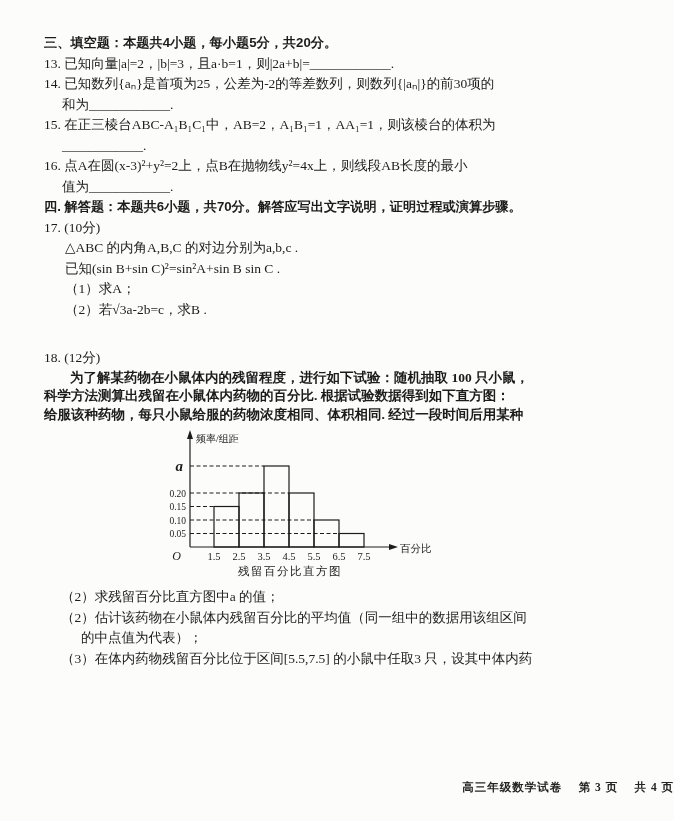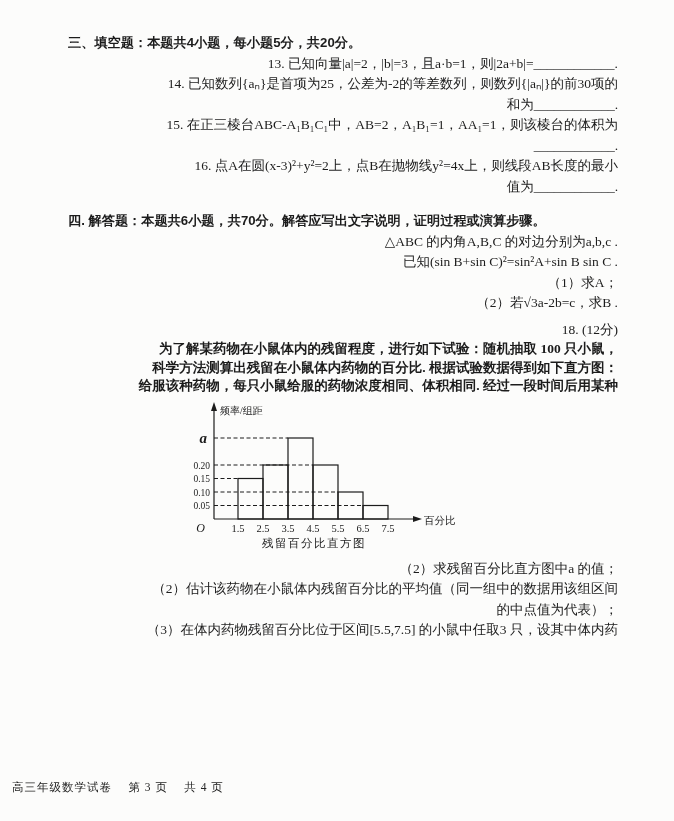--- a/index.html
+++ b/index.html
@@ -3,39 +3,39 @@
 <meta charset="utf-8">
 <style>
   html,body { margin:0; padding:0; }
   .page {
     width:674px; height:821px; position:relative;
     background:#fcfcfb; color:#1c1c1c;
     font-family:"Liberation Serif", serif;
     overflow:hidden;
     box-sizing:border-box;
   }
-  .content { padding:33px 56px 0 68px; font-size:13.5px; }
-  .line { line-height:20.5px; white-space:nowrap;text-align:right; }
+  .content { padding:33px 56px 0 44px; font-size:13.5px; }
+  .line { line-height:20.5px; white-space:nowrap; }
   .sec-heading {
     font-family:"Liberation Sans", sans-serif;
     font-weight:700; font-size:13.2px; line-height:20.5px; white-space:nowrap;
   }
-  .sec-heading.answers { margin-top:14px; }
+  .sec-heading.answers { margin-top:0; }
   .indent-1 { padding-left:18px; }   
   .indent-2 { padding-left:21px; }   
   .indent-3 { padding-left:17px; }   
   .indent-4 { padding-left:37px; }   
   .first-indent { text-indent:26px; }
-  .q18 { margin-top:6px; }
+  .q18 { margin-top:28px; }
   .q18 .para { line-height:18.5px;font-weight:bold; }
   .figure { margin:5px 0 2px 106px; }
   .footer {
     position:absolute; left:12px; right:0; bottom:26px;
-    text-align:left; font-size:11.5px; color:#242424;
-    font-family:"Liberation Serif", serif; letter-spacing:1px;
+    text-align:right; font-size:11.5px; color:#242424;
+    font-family:"Liberation Serif", serif; letter-spacing:1px;font-weight:bold;
   }
   svg text { fill:#1c1c1c; }
 </style>
 </head>
 <body>
 
 <div class="page">
   <div class="content">
 
     <div class="sec-heading">三、填空题：本题共4小题，每小题5分，共20分。</div>
@@ -46,20 +46,21 @@
     <div class="line indent-1">和为____________.</div>
 
     <div class="line">15. 在正三棱台ABC-A₁B₁C₁中，AB=2，A₁B₁=1，AA₁=1，则该棱台的体积为</div>
     <div class="line indent-1">____________.</div>
 
     <div class="line">16. 点A在圆(x-3)²+y²=2上，点B在抛物线y²=4x上，则线段AB长度的最小</div>
     <div class="line indent-1">值为____________.</div>
 
     <div class="sec-heading answers">四. 解答题：本题共6小题，共70分。解答应写出文字说明，证明过程或演算步骤。</div>
 
+    <div class="line">17. (10分)</div>
     <div class="line indent-2">△ABC 的内角A,B,C 的对边分别为a,b,c .</div>
     <div class="line indent-2">已知(sin B+sin C)²=sin²A+sin B sin C .</div>
     <div class="line indent-2">（1）求A；</div>
     <div class="line indent-2">（2）若√3a-2b=c，求B .</div>
 
     <div class="q18">
       <div class="line">18. (12分)</div>
       <div class="line para first-indent">为了解某药物在小鼠体内的残留程度，进行如下试验：随机抽取 100 只小鼠，</div>
       <div class="line para">科学方法测算出残留在小鼠体内药物的百分比. 根据试验数据得到如下直方图：</div>
       <div class="line para">给服该种药物，每只小鼠给服的药物浓度相同、体积相同. 经过一段时间后用某种</div>

